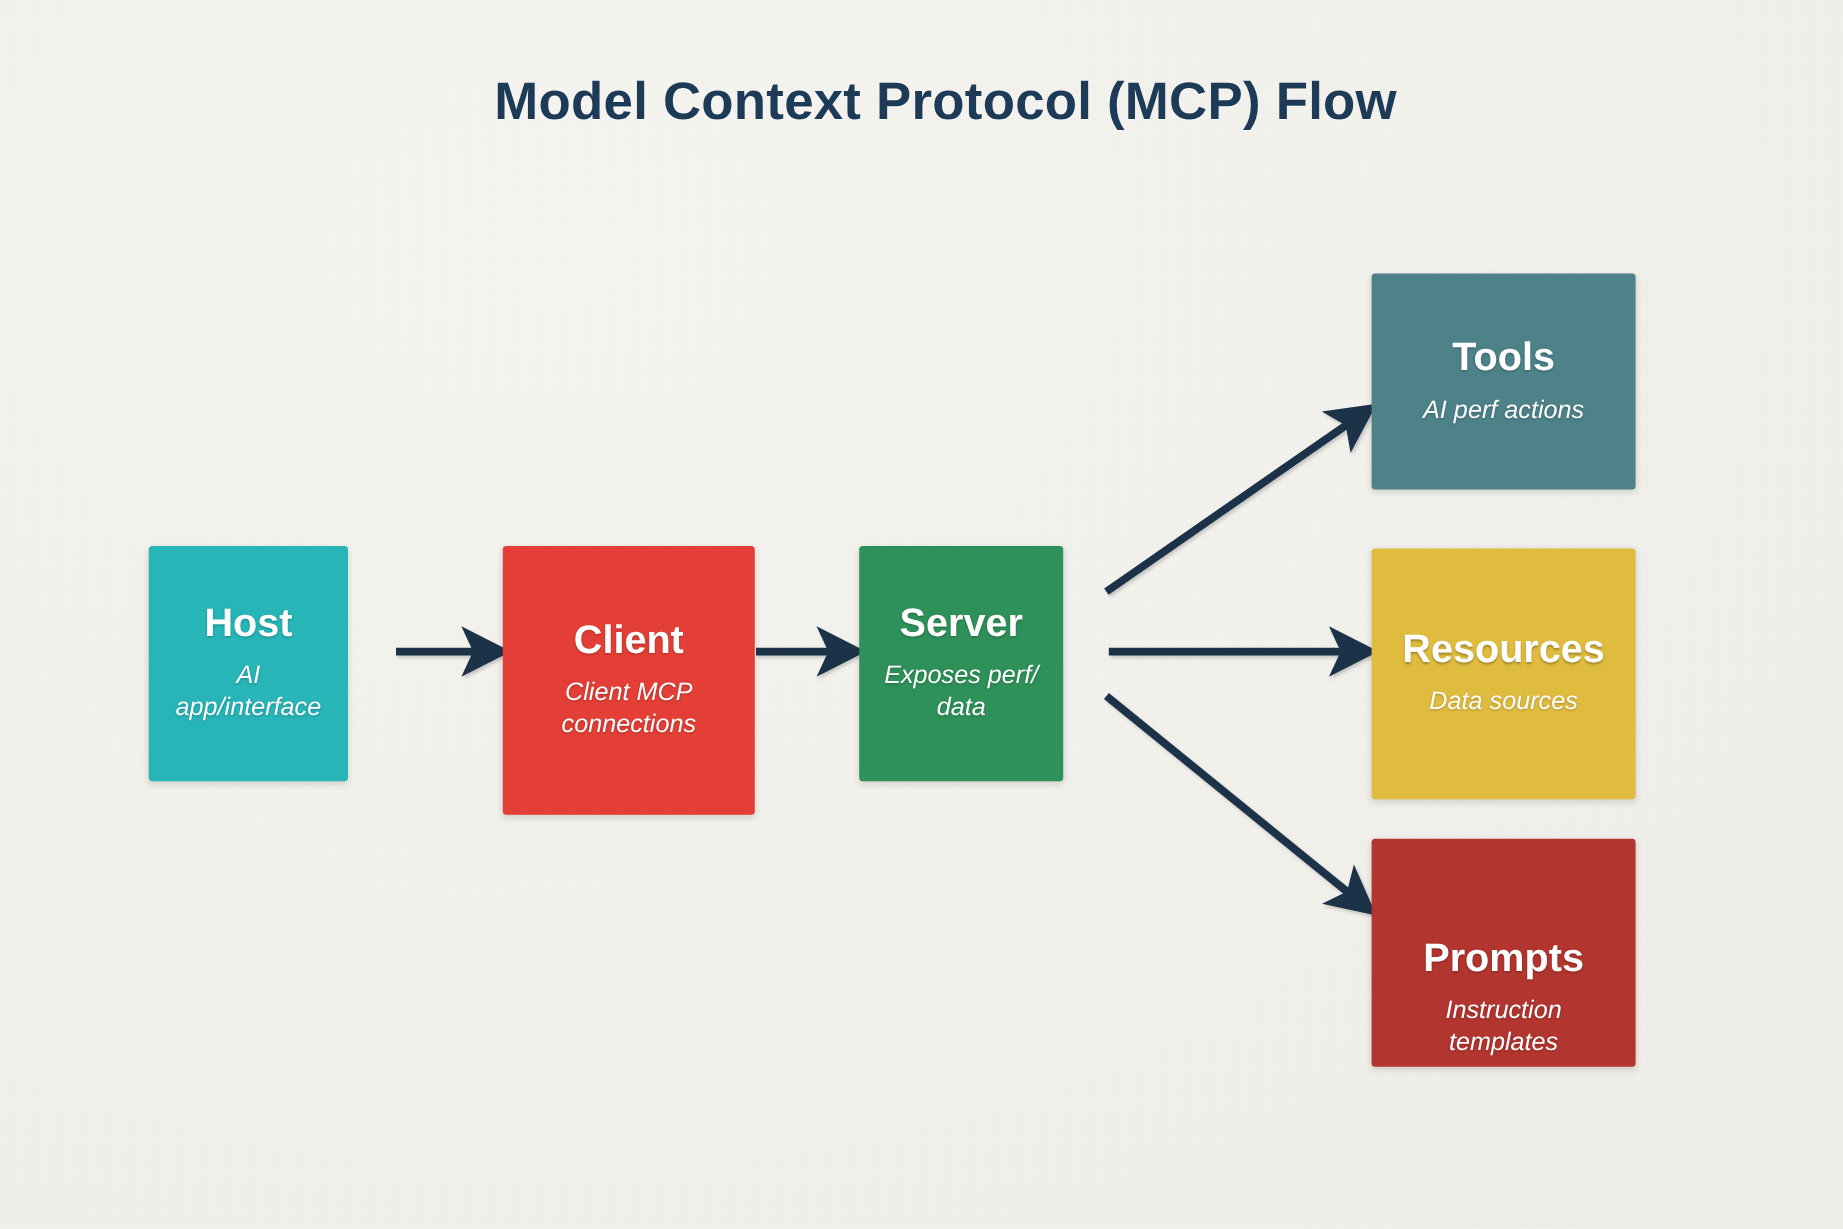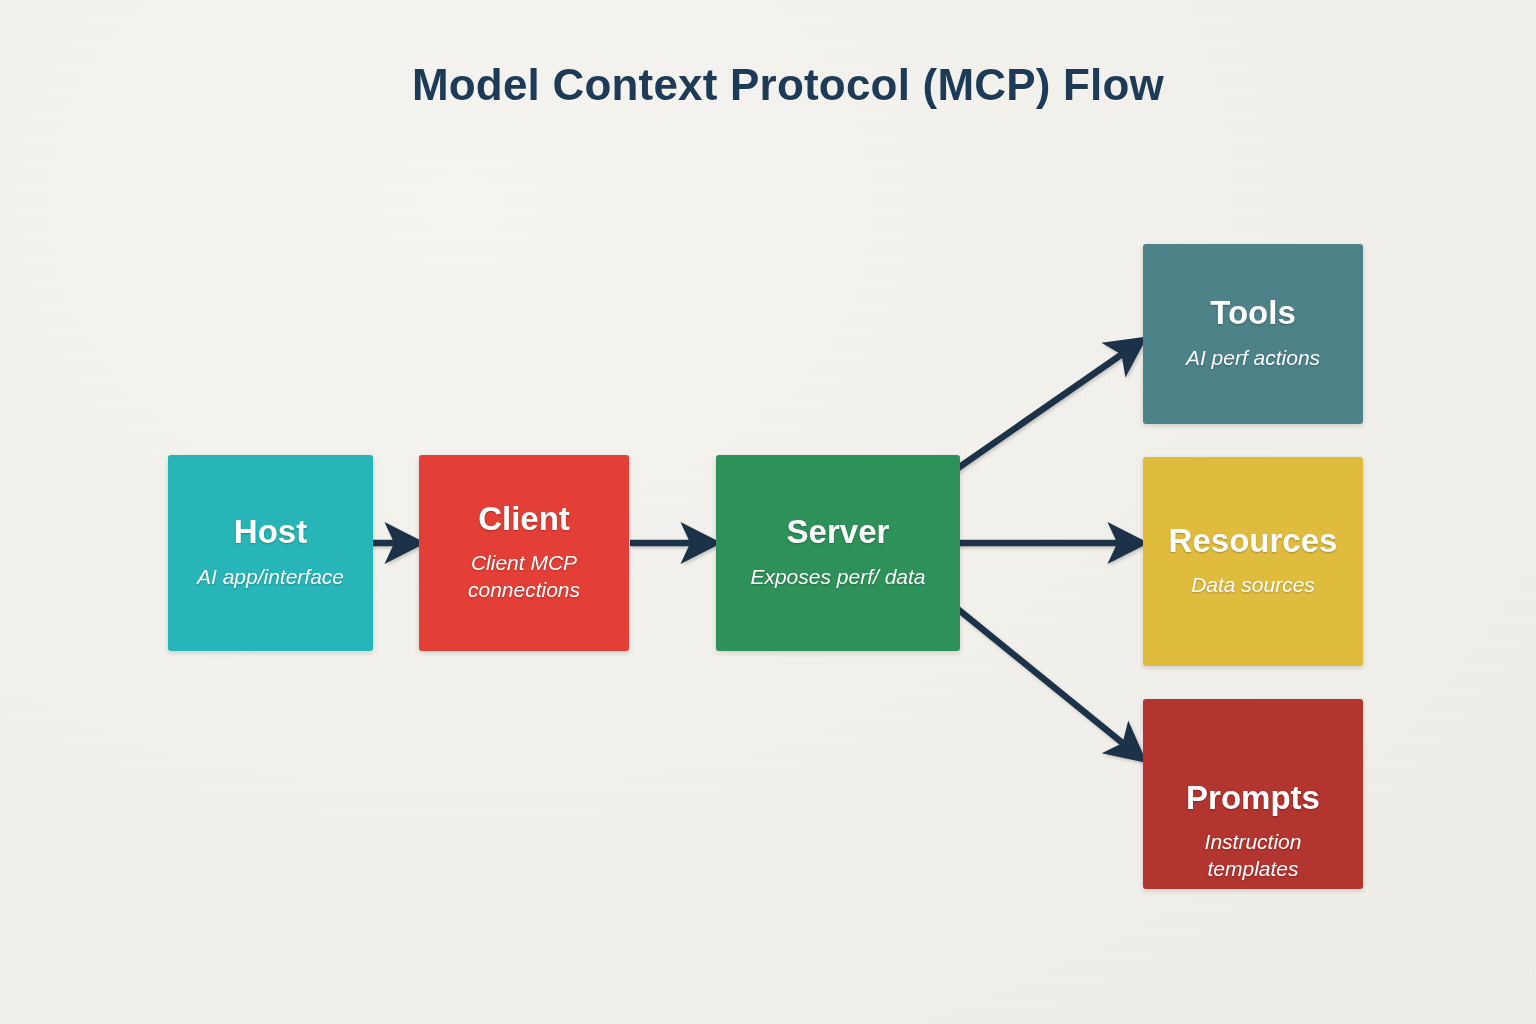--- a/index.html
+++ b/index.html
@@ -65,24 +65,24 @@
   }
   .node .node-sub {
     font-size: 21px;
     font-weight: normal;
     line-height: 1.28;
     text-shadow: 0 1px 2px rgba(0,0,0,.25);
     max-width: 190px;
     font-style: italic;
   }
   
-  #node-host      { left: 124px;  top: 455px; width: 205px; height: 196px; background: #27b5b8; margin-left: 44px; }
-  #node-client    { left: 419px;  top: 455px; width: 210px; height: 196px; background: #e33f36; }
-  #node-server    { left: 716px;  top: 455px; width: 244px; height: 196px; background: #2e9159; }
-  #node-tools     { left: 1143px; top: 228px; width: 220px; height: 180px; background: #4d8289; margin-top: 16px; }
+  #node-host      { left: 124px;  top: 455px; width: 166px; height: 196px; background: #27b5b8; }
+  #node-client    { left: 419px;  top: 455px; width: 210px; height: 224px; background: #e33f36; }
+  #node-server    { left: 716px;  top: 455px; width: 170px; height: 196px; background: #2e9159; }
+  #node-tools     { left: 1143px; top: 228px; width: 220px; height: 180px; background: #4d8289; }
   #node-resources { left: 1143px; top: 457px; width: 220px; height: 209px; background: #e0bc3e; }
   #node-prompts   { left: 1143px; top: 699px; width: 220px; height: 190px; background: #b3352f; justify-content: flex-end; }
 
   #arrow-layer {
     position: absolute;
     inset: 0;
     pointer-events: none;
   }
 </style>
 </head>

